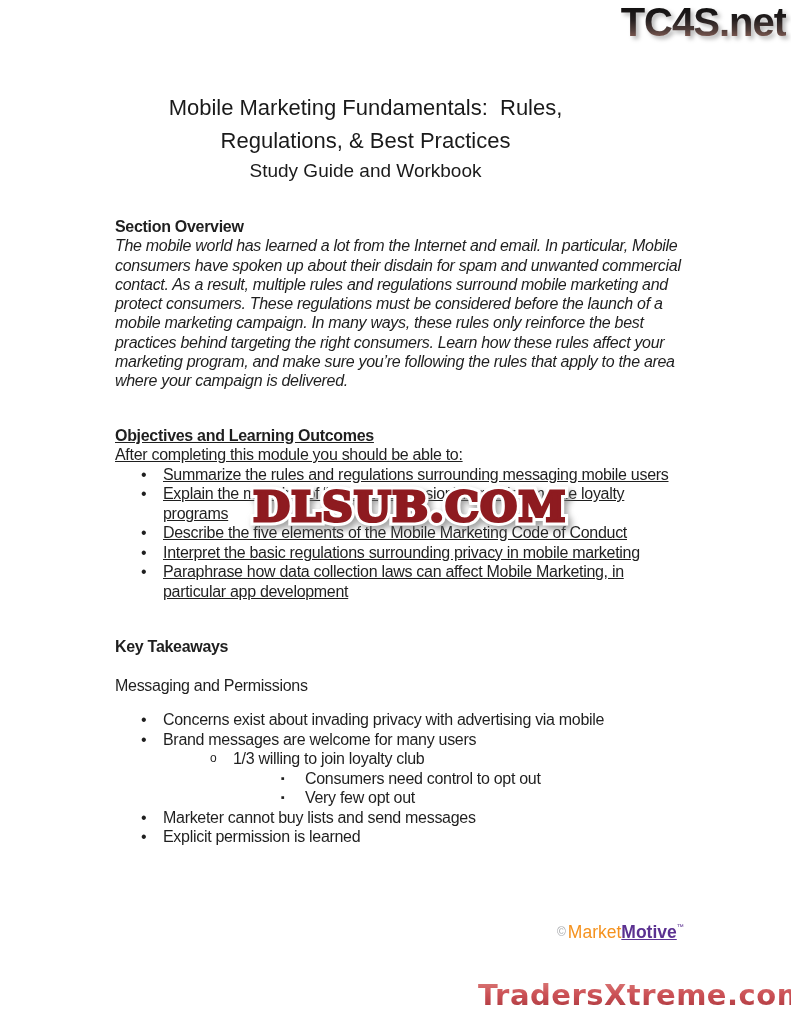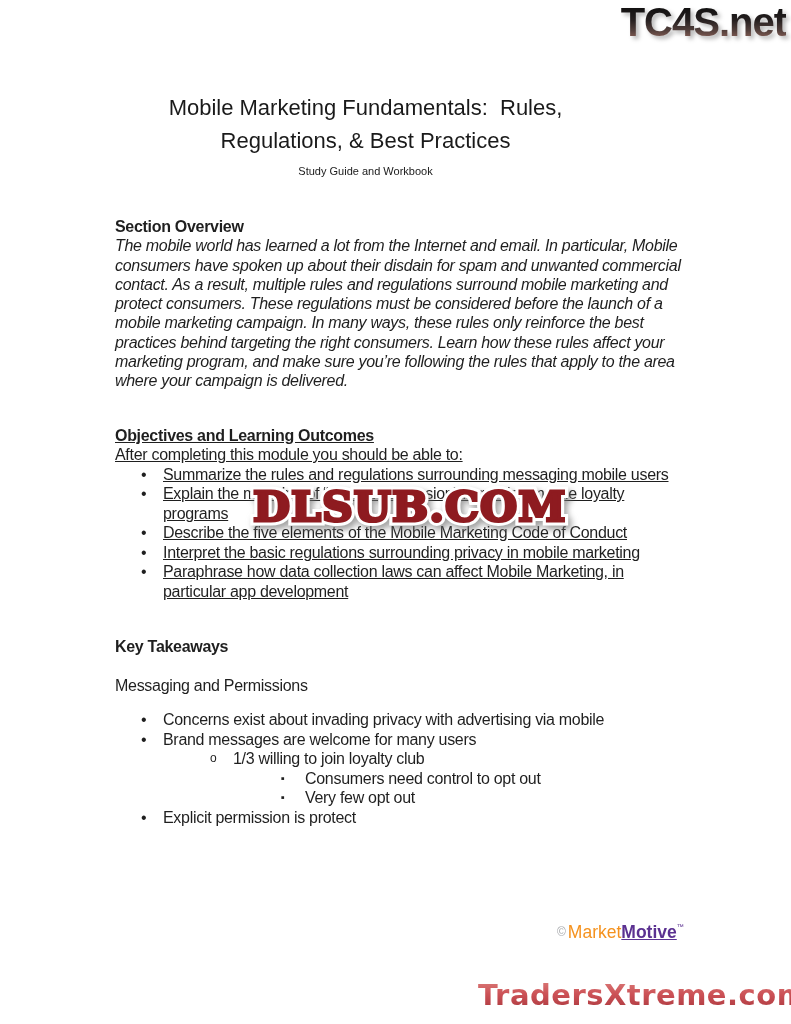--- a/index.html
+++ b/index.html
@@ -21,21 +21,21 @@
     color:#3a2a28;
     background:linear-gradient(180deg,#0e0e0e 12%,#262020 45%,#53403c 68%,#9a685e 92%);
     -webkit-background-clip:text; background-clip:text;
     -webkit-text-fill-color:transparent;
     filter:drop-shadow(3px 3px 2px #b9b9b9);
   }
 
   
   .title-block { position:absolute; top:91px; left:0; width:731px; text-align:center; }
   .title-line { font-size:22px; line-height:33px; color:#1a1a1a; white-space:pre; }
-  .subtitle   { font-size:11px; line-height:26px; margin-top:1px; color:#1a1a1a; }
+  .subtitle   { font-size:19px; line-height:26px; margin-top:1px; color:#1a1a1a; }
 
   
   .sec { position:absolute; left:115px; width:566px; font-size:16px; line-height:19.3px; letter-spacing:-0.3px; }
   .h   { font-weight:700; }
   .sec p { margin:0;font-style:italic; }
 
   .sec-overview   { top:217px; }
   .sec-objectives { top:426px;text-decoration:underline; }
   .sec-keytk      { top:637px; }
   .sec-messaging  { top:676px; }
@@ -134,21 +134,22 @@
     <div>Messaging and Permissions</div>
   </div>
 
   <div class="sec sec-tklist">
     <ul class="doc-list">
       <li class="lvl1">Concerns exist about invading privacy with advertising via mobile</li>
       <li class="lvl1">Brand messages are welcome for many users</li>
       <li class="lvl2">1/3 willing to join loyalty club</li>
       <li class="lvl3">Consumers need control to opt out</li>
       <li class="lvl3">Very few opt out</li>
-      <li class="lvl1">Explicit permission is protect</li>
+      <li class="lvl1">Marketer cannot buy lists and send messages</li>
+      <li class="lvl1">Explicit permission is learned</li>
     </ul>
   </div>
 
   <div class="dlsub" data-text="DLSUB.COM">DLSUB.COM</div>
 
   <div class="mm-logo">
     <span class="mm-copy">©</span><span class="mm-market">Market</span><span class="mm-motive">Motive</span><span class="mm-tm">™</span>
   </div>
 
   <div class="traders" data-text="TradersXtreme.com">TradersXtreme.com</div>

